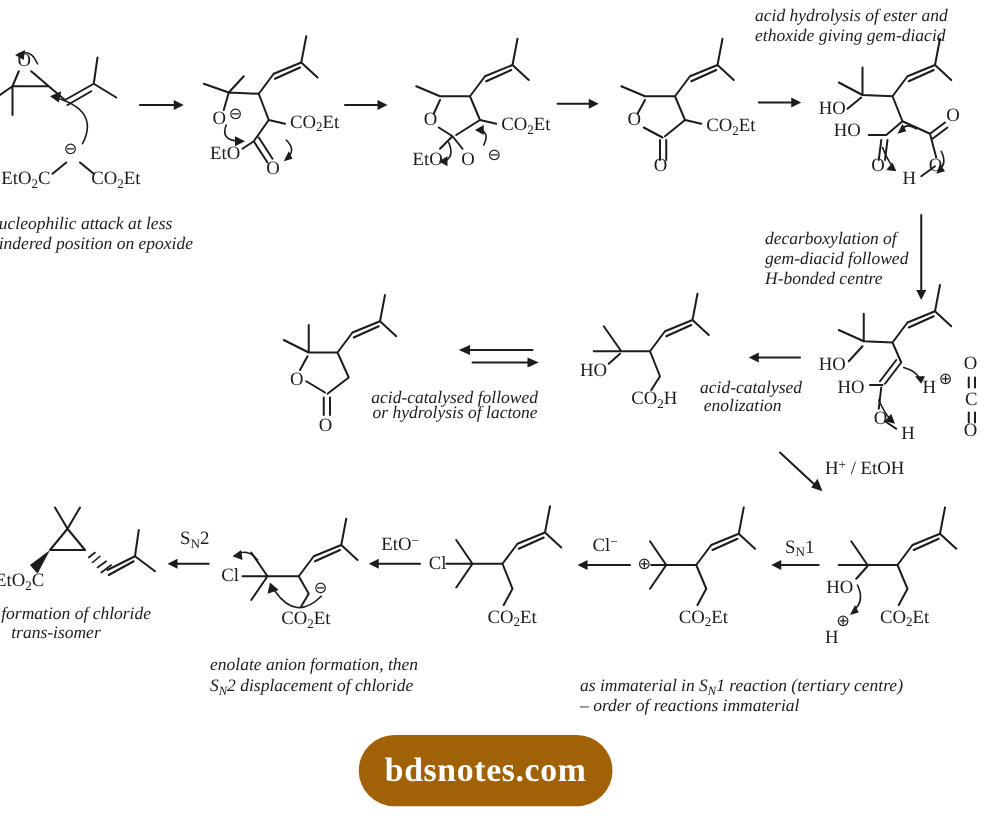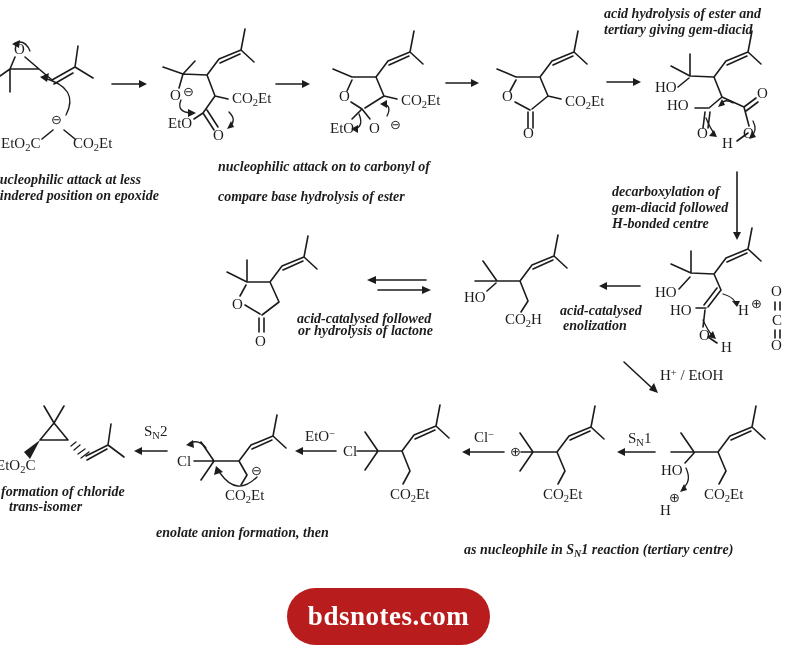--- a/index.html
+++ b/index.html
@@ -6,21 +6,21 @@
   #stage{position:relative;width:795px;height:656px;background:#ffffff;overflow:hidden;
          font-family:"Liberation Serif","DejaVu Serif",serif;color:#1c1c1c;}
   #bonds{position:absolute;left:0;top:0;}
   .t{position:absolute;white-space:nowrap;line-height:1;}
   .atom{font-size:15px;}
   .chem{font-size:15px;}
   .chem sub,.atom sub{font-size:10.5px;vertical-align:-3px;}
   .alab{font-size:15px;}
   .alab sub{font-size:10.5px;vertical-align:-3px;}
   .alab sup{font-size:10.5px;vertical-align:4px;}
-  .cap{font-size:14px;font-style:italic;font-weight:700;}
+  .cap{font-size:14px;font-style:italic;font-weight:400;}
   .cap sub{font-size:10px;vertical-align:-3px;}
   .chg{font-size:13px;font-family:"DejaVu Sans",sans-serif;}
   #pill{position:absolute;left:287px;top:588px;width:203px;height:57px;border-radius:29px;
         display:flex;align-items:center;justify-content:center;cursor:pointer;}
   #pill span{font-size:27px;font-weight:700;letter-spacing:0.5px;}
 </style>
 </head>
 <body>
 
 <div id="stage" style="color: rgb(28, 28, 28);">
@@ -236,40 +236,40 @@
 
 <span class="t alab" style="left:660px;top:368px"><span>H</span><sup>+</sup><span> / EtOH</span></span>
 <span class="t alab" style="left:628px;top:431px"><span>S</span><sub>N</sub><span>1</span></span>
 <span class="t alab" style="left:474px;top:430px"><span>Cl</span><sup>−</sup></span>
 <span class="t alab" style="left:305px;top:429px"><span>EtO</span><sup>−</sup></span>
 <span class="t alab" style="left:144px;top:424px"><span>S</span><sub>N</sub><span>2</span></span>
 
 <span class="t cap" style="left:-8px;top:173px">nucleophilic attack at less</span>
 <span class="t cap" style="left:-8px;top:189px">hindered position on epoxide</span>
 
-<span class="t cap" style="left:218px;top:160px">nucleophilic attack on to carbonyl of</span>
-<span class="t cap" style="left:218px;top:190px">compare base hydrolysis of ester</span>
 
 <span class="t cap" style="left:604px;top:7px">acid hydrolysis of ester and</span>
-<span class="t cap" style="left:604px;top:23px">tertiary giving gem-diacid</span>
+<span class="t cap" style="left:604px;top:23px">ethoxide giving gem-diacid</span>
 
 <span class="t cap" style="left:612px;top:185px">decarboxylation of</span>
 <span class="t cap" style="left:612px;top:201px">gem-diacid followed</span>
 <span class="t cap" style="left:612px;top:217px">H-bonded centre</span>
 
 <span class="t cap" style="left:560px;top:304px">acid-catalysed</span>
 <span class="t cap" style="left:563px;top:319px">enolization</span>
 
 <span class="t cap" style="left:297px;top:312px">acid-catalysed followed</span>
 <span class="t cap" style="left:298px;top:324px">or hydrolysis of lactone</span>
 
 <span class="t cap" style="left:1px;top:485px">formation of chloride</span>
 <span class="t cap" style="left:9px;top:500px">trans-isomer</span>
 
-<span class="t cap" style="left:156px;top:526px">enolate anion formation, then</span>
-
-<span class="t cap" style="left:464px;top:543px"><span>as nucleophile in S</span><sub>N</sub><span>1 reaction (tertiary centre)</span></span>
-
-<div id="pill" style="background: #b91c1c; color: rgb(255, 255, 255);">
+<span class="t cap" style="left:168px;top:526px">enolate anion formation, then</span>
+<span class="t cap" style="left:168px;top:543px"><span>S</span><sub>N</sub><span>2 displacement of chloride</span></span>
+
+<span class="t cap" style="left:464px;top:543px"><span>as immaterial in S</span><sub>N</sub><span>1 reaction (tertiary centre)</span></span>
+<span class="t cap" style="left:464px;top:559px">– order of reactions immaterial</span>
+
+<div id="pill" style="background: #a16207; color: rgb(255, 255, 255);">
   <span>bdsnotes.com</span>
 </div>
 
 </div>
 
 </body></html>

